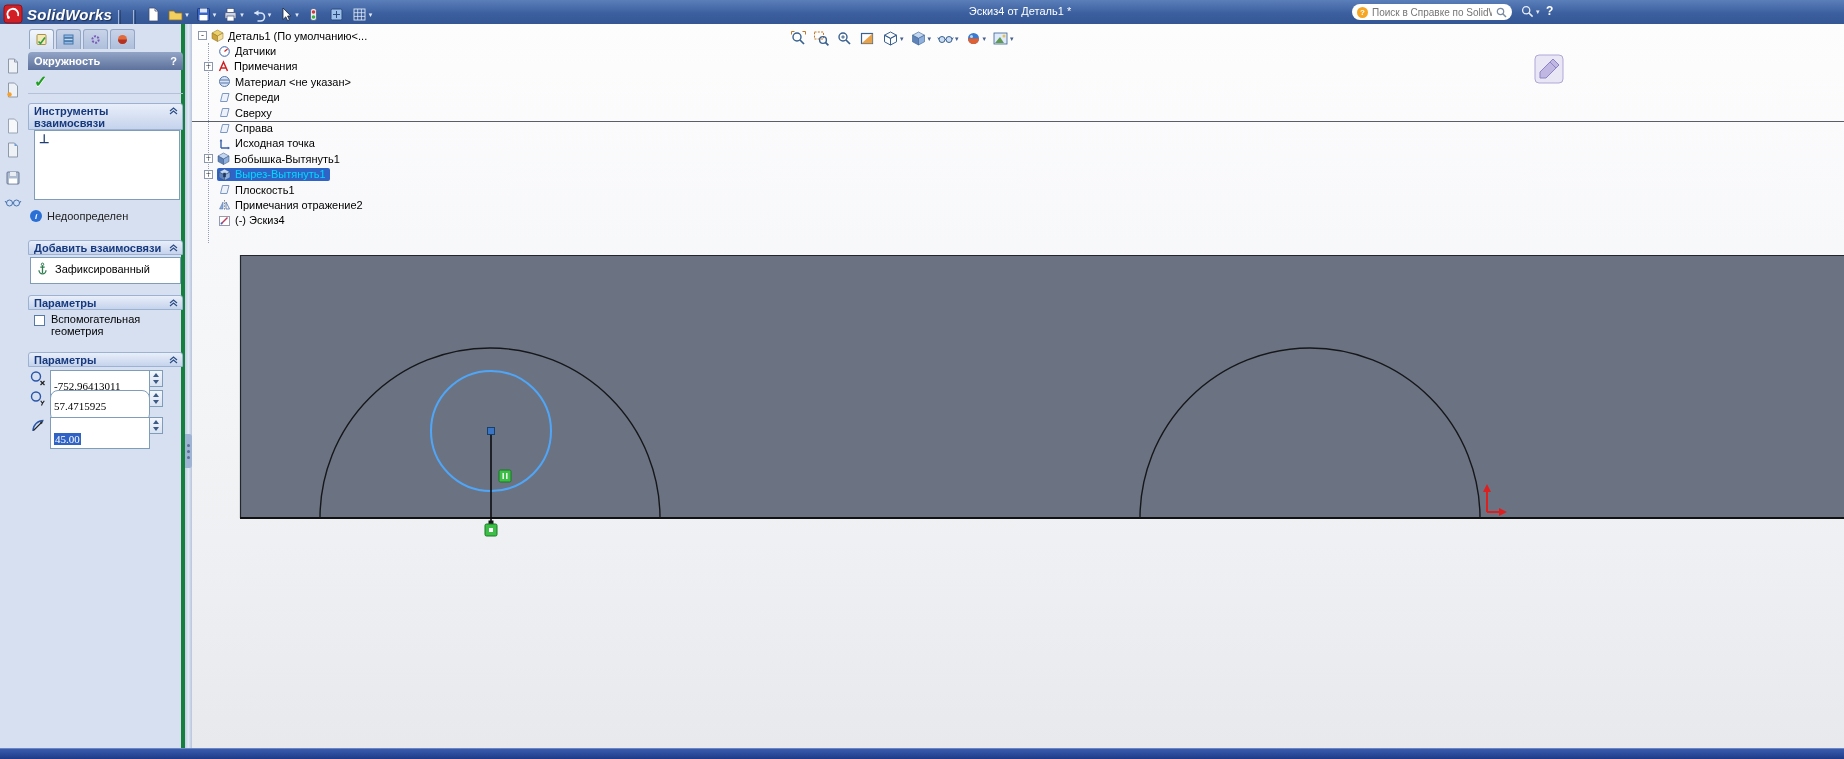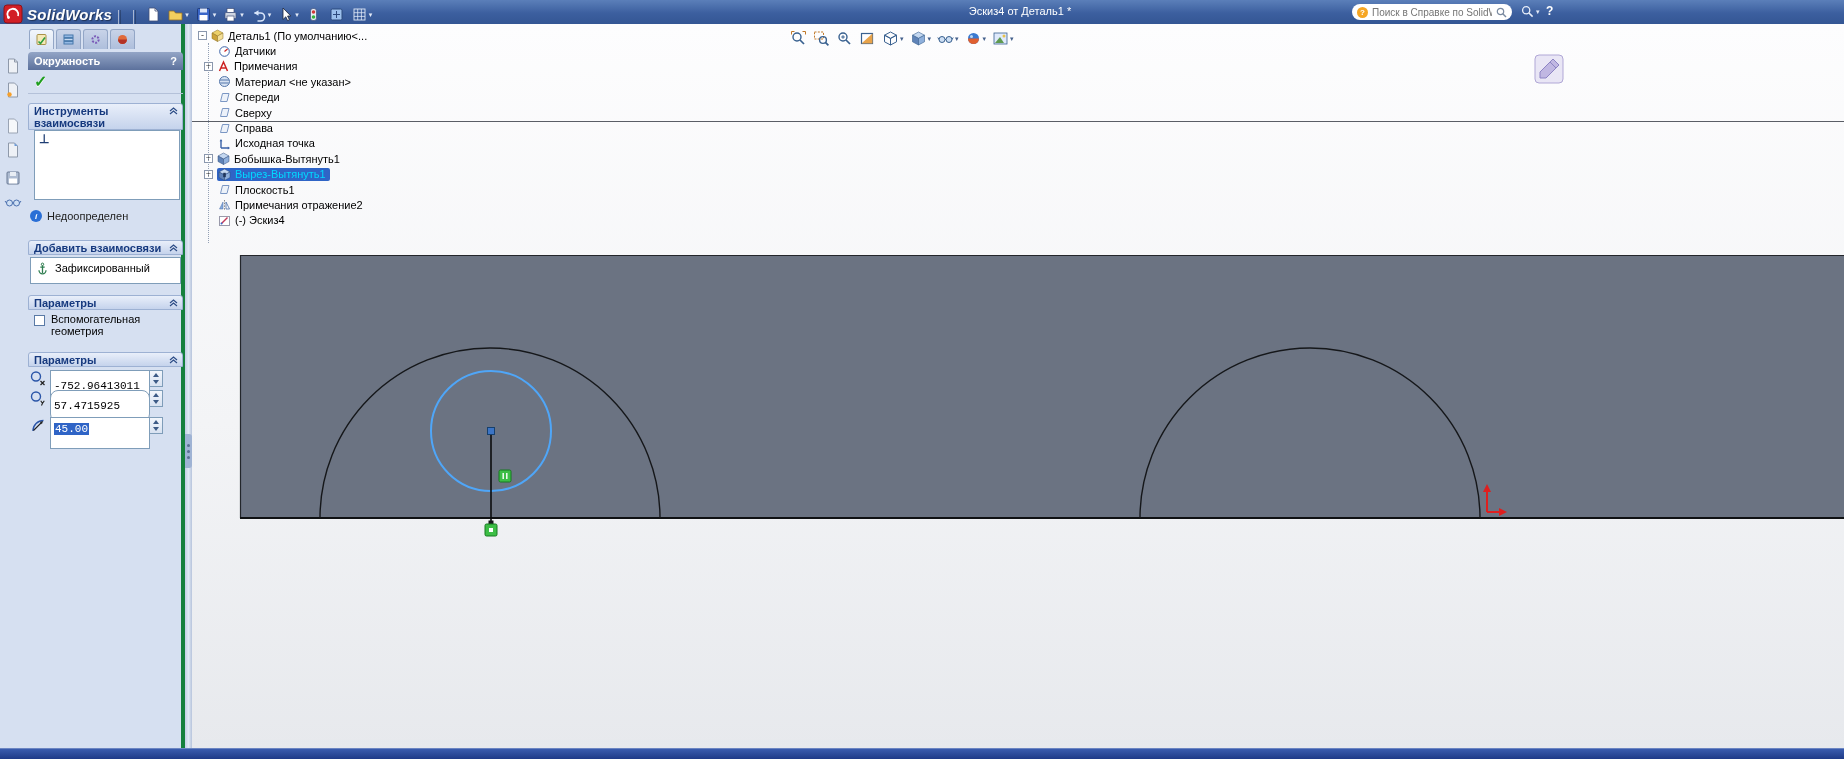--- a/index.html
+++ b/index.html
@@ -34,22 +34,22 @@
     display:flex;align-items:center;padding-left:6px}
   .okglyph{color:#1f9e1f;font-size:16px;font-weight:bold;text-shadow:0 1px 0 #fff}
   .sech{position:absolute;left:28px;width:155px;background:linear-gradient(#e9effa,#c5d3ec);border:1px solid #9db1d3;
     border-radius:3px 3px 0 0;color:#16397e;font-weight:bold;font-size:11px;padding:1px 5px;line-height:12px}
   .chev{position:absolute;right:4px;top:3px}
   .wbox{position:absolute;background:#fff;border:1px solid #7f9db9}
   .inforow{position:absolute;left:30px;top:186px;display:flex;align-items:center;gap:5px;color:#222}
   .iball{width:12px;height:12px;border-radius:50%;background:#2a6fd6;color:#fff;font-size:8px;font-weight:bold;font-style:italic;
     display:flex;align-items:center;justify-content:center}
   .cbx{width:11px;height:11px;background:#fff;border:1px solid #5a7aa6;flex:none;margin-top:1px}
-  .fld{position:absolute;height:32px;border:1px solid #7f9db9;background:#fff;font-size:11px;padding:5px 3px;color:#000;
-    font-family:Liberation Mono, monospace}
+  .fld{position:absolute;height:32px;border:1px solid #7f9db9;background:#fff;font-size:11px;padding:15px 3px;color:#000;
+    font-family:Liberation Serif, serif}
   .selval{background:#2f64c6;color:#fff;padding:0 1px}
   .spin{position:absolute;width:13px;height:17px;display:flex;flex-direction:column;border:1px solid #7f9db9;border-left:none;
     background:linear-gradient(#f2f6fc,#d8e2f1)}
   .spin div{flex:1;display:flex;align-items:center;justify-content:center}
   .tu{width:0;height:0;border-left:3px solid transparent;border-right:3px solid transparent;border-bottom:4px solid #3c5a86}
   .tdn{width:0;height:0;border-left:3px solid transparent;border-right:3px solid transparent;border-top:4px solid #3c5a86}
 
   #splitter{position:absolute;left:185px;top:24px;width:7px;height:724px;
     background:linear-gradient(90deg,#c3cfe4,#e0e8f4,#b7c4dc)}
   #splitgrab{position:absolute;left:0;top:410px;width:7px;height:34px;background:#9fb3d4;border-radius:0 3px 3px 0;
@@ -263,21 +263,21 @@
   </div>
 
   <div class="sech" style="top:216px;height:15px">
     <span>Добавить взаимосвязи</span>
     <svg class="chev" width="9" height="8" viewBox="0 0 9 8">
       <polyline points="1,4 4.5,1 8,4" fill="none" stroke="#2c4c86" stroke-width="1.2"></polyline>
       <polyline points="1,7 4.5,4 8,7" fill="none" stroke="#2c4c86" stroke-width="1.2"></polyline>
       </svg>
   </div>
   <div class="wbox" style="left:30px;top:233px;width:151px;height:27px">
-    <div style="display:flex;gap:6px;padding:4px 5px">
+    <div style="display:flex;align-items:center;gap:6px;padding:4px 5px">
       <svg width="13" height="13" viewBox="0 0 13 13">
         <circle cx="6.5" cy="2.3" r="1.2" fill="none" stroke="#2e7d4f" stroke-width="1"></circle>
         <path d="M6.5 3.5 V11 M3 8.3 a3.5 3.5 0 0 0 7 0 M4.3 5.2 h4.4" stroke="#2e7d4f" stroke-width="1.3" fill="none"></path>
         </svg>
       <span>Зафиксированный</span>
     </div>
   </div>
 
   <div class="sech" style="top:271px;height:15px">
     <span>Параметры</span>

